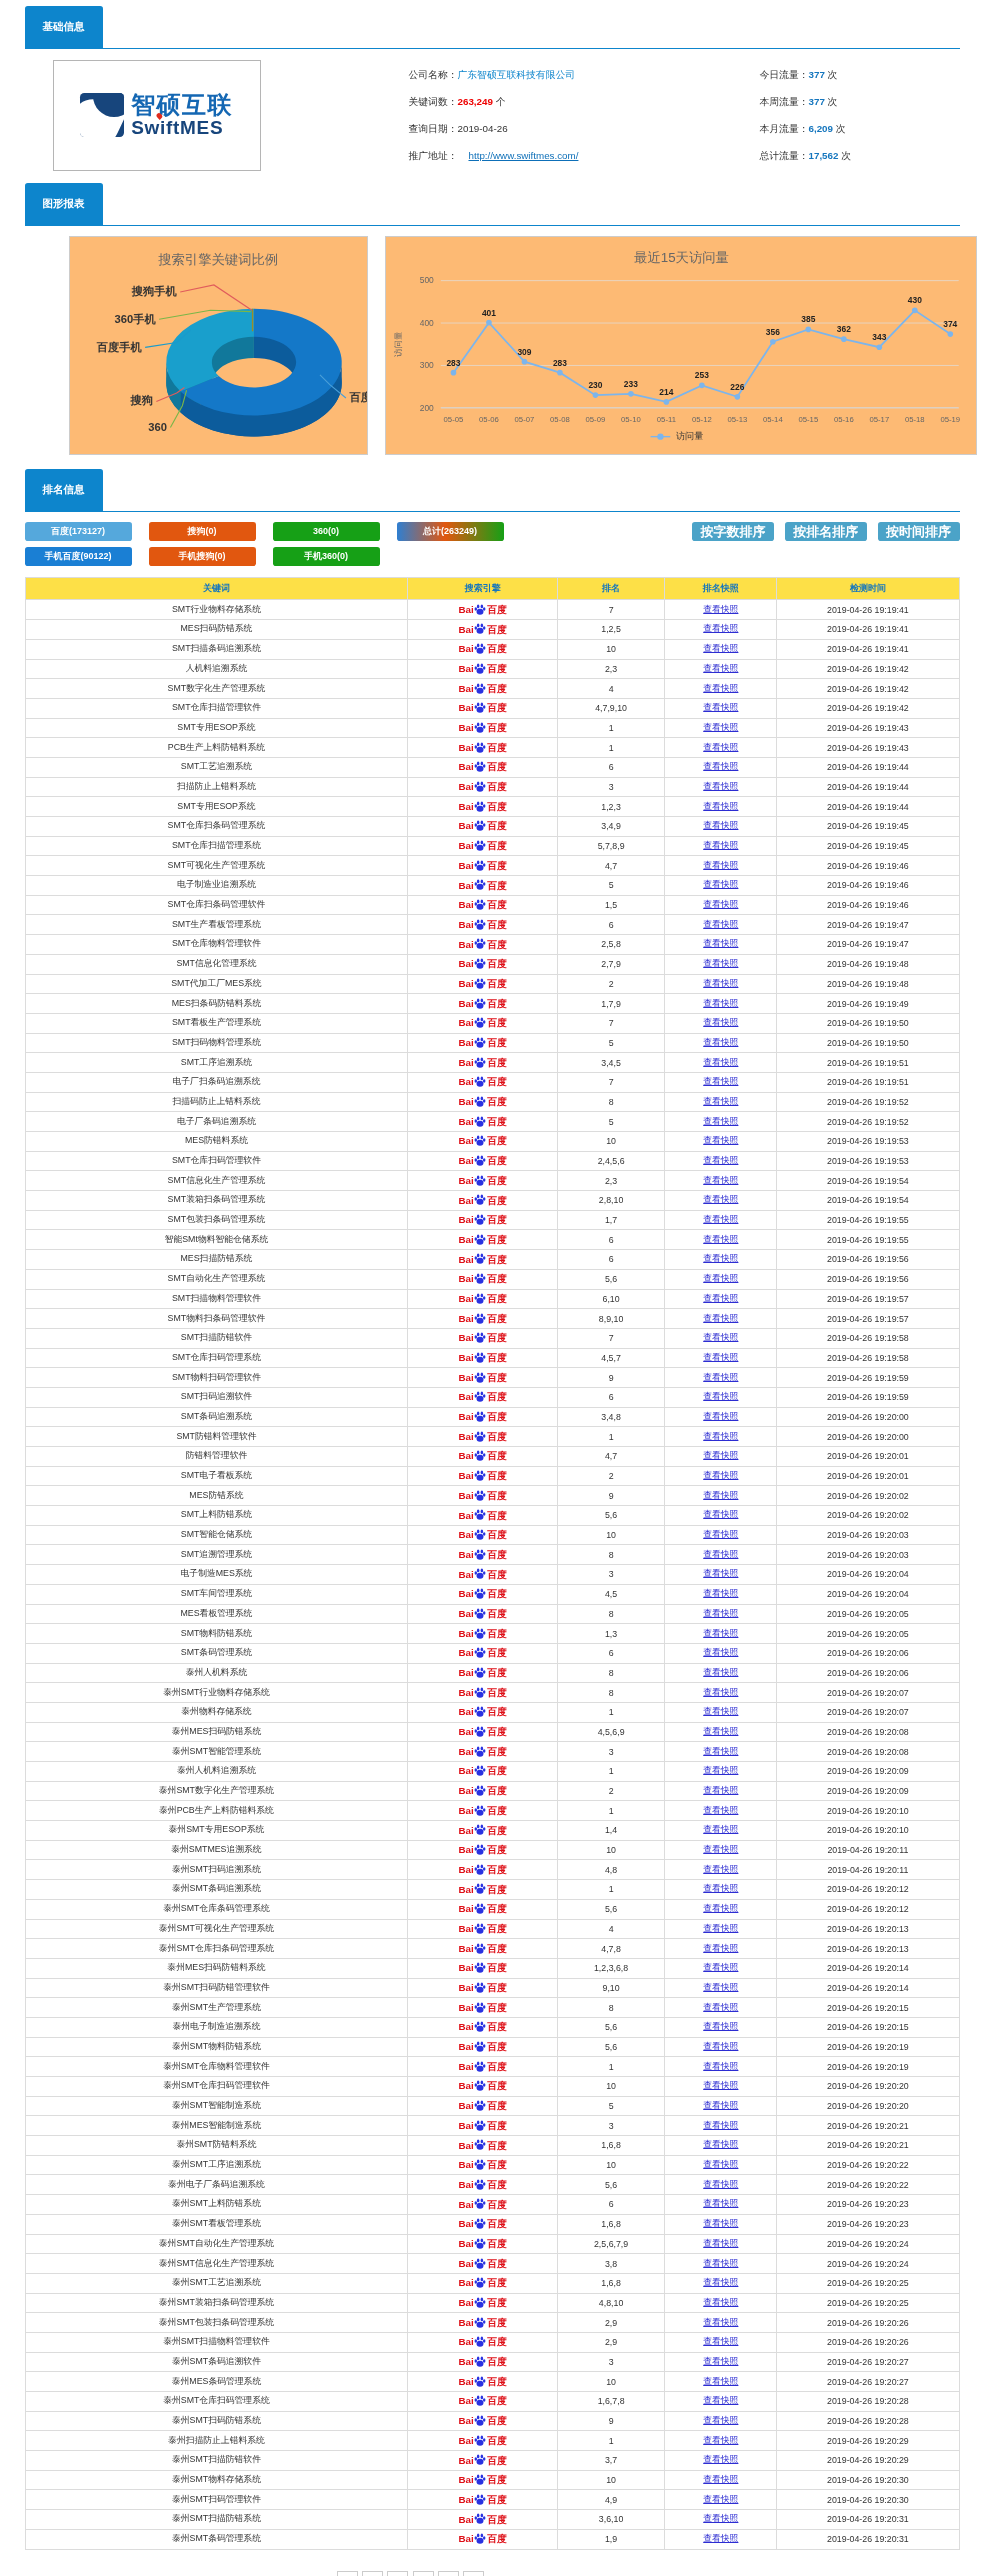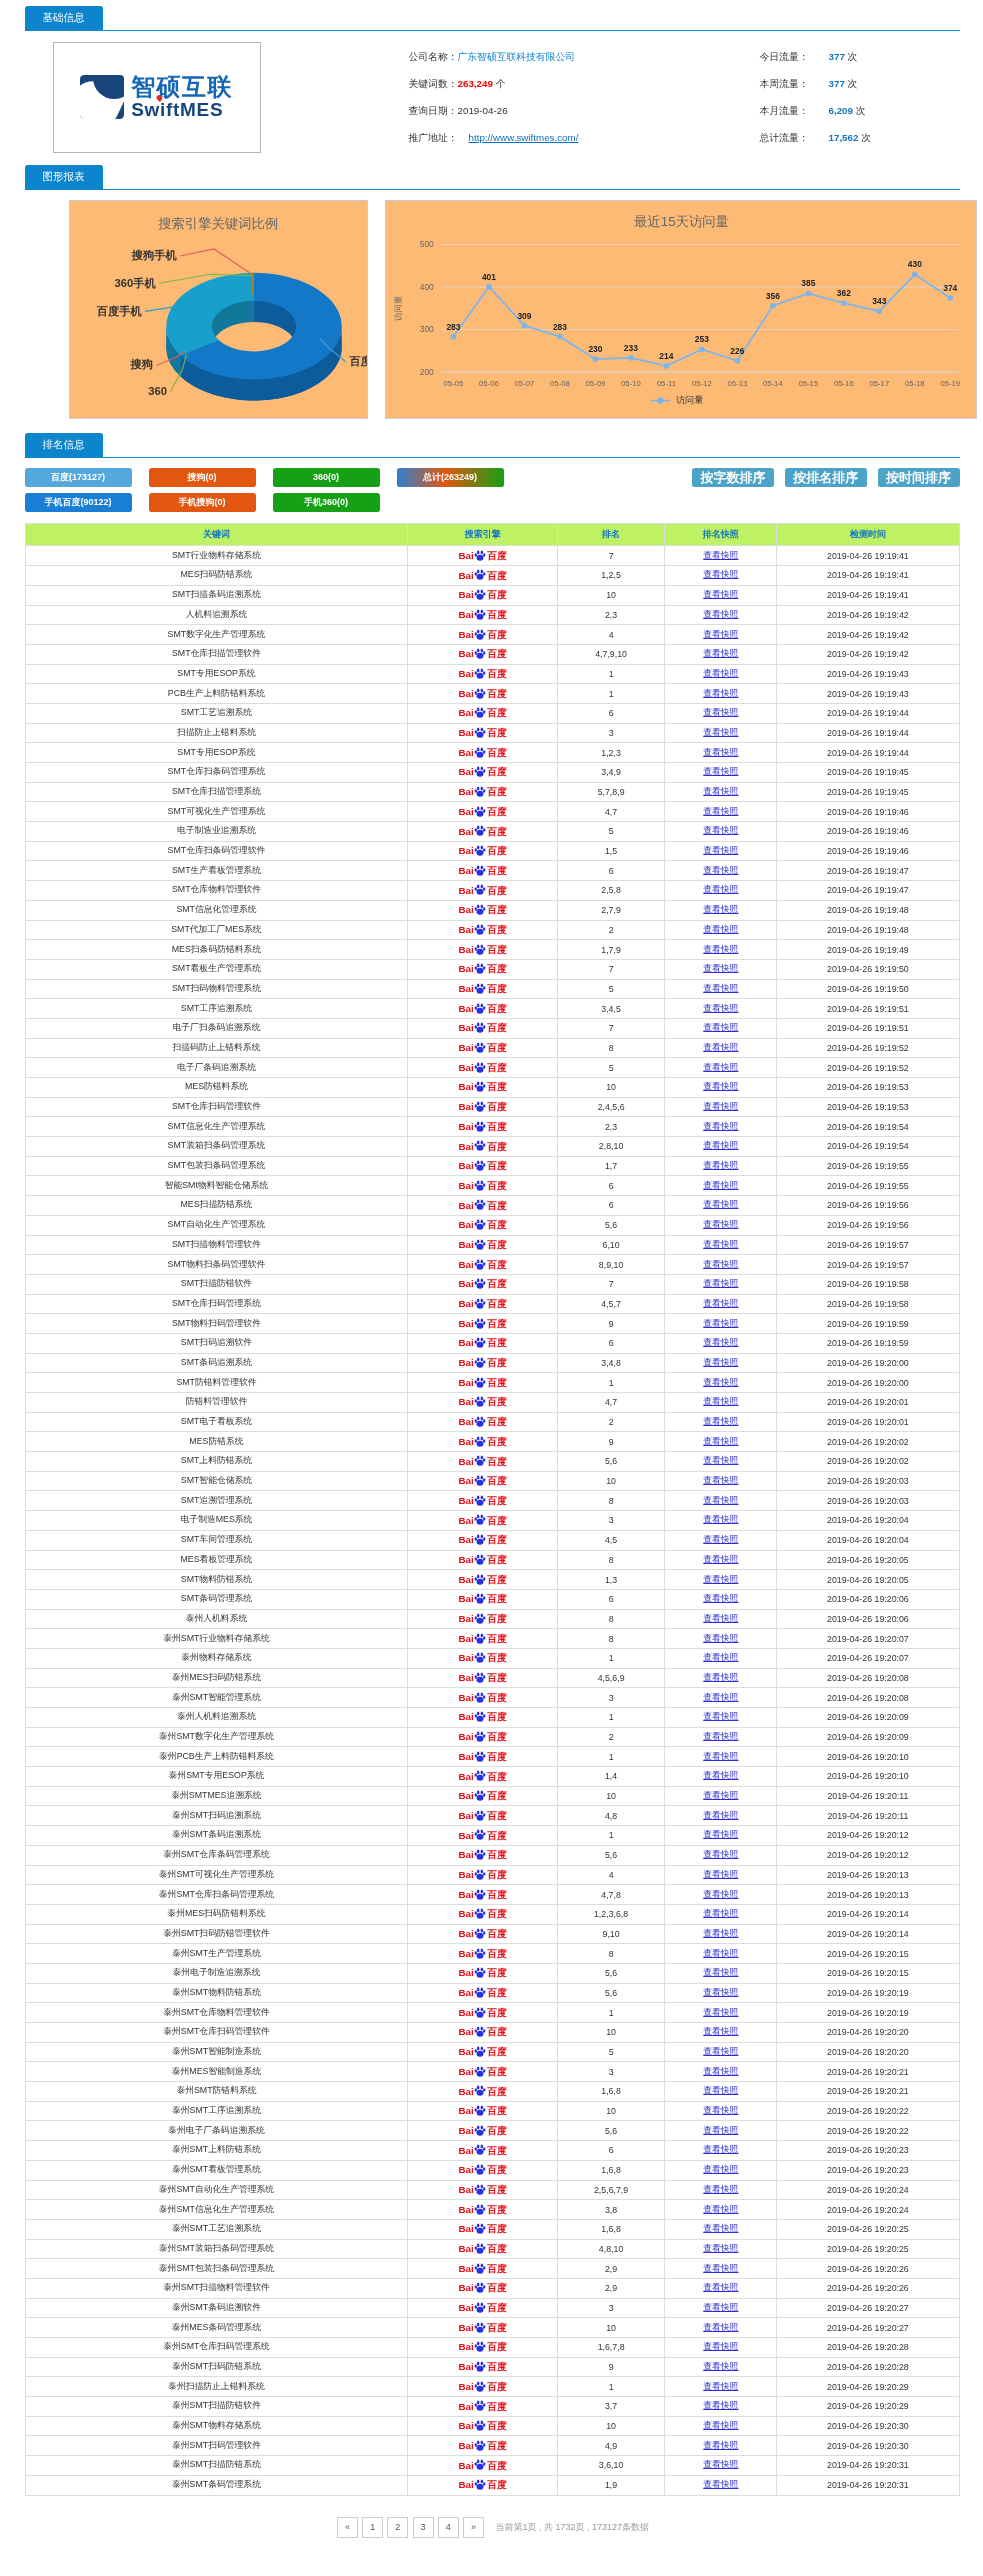--- a/index.html
+++ b/index.html
@@ -1,55 +1,55 @@
 <!DOCTYPE html>
 <html style="font-size:11.2px"><head>
 <meta charset="utf-8">
 <style>
   * { box-sizing: border-box; margin: 0; padding: 0; }
   body { width: 984px; background: #fff; font-family: "Liberation Sans", "DejaVu Sans", sans-serif; color: #333; }
   .container { width: 935px; margin: 0 auto; }
   
   .tabline { border-bottom: 1.4px solid #0d85cc; margin-top: 5.6px; }
-  .tabbtn { display: inline-block; background: #0d85cc; color: #fff; font-weight: normal; font-size: 10.5px; padding: 5px 18px; border-radius: 2.8px 2.8px 0 0; }
+  .tabbtn { display: inline-block; background: #0d85cc; color: #fff; font-weight: bold; font-size: 10.5px; padding: 14px 18px; border-radius: 2.8px 2.8px 0 0; }
   
   .basic-row { display: flex; align-items: flex-start; padding: 11.2px 0 7px 28px; }
   .logo-box { width: 208px; height: 111px; border: 0.7px solid #b5b5b5; display: flex; align-items: center; justify-content: center; }
   .logo-inner { display: flex; align-items: center; }
   .logo-mark { width: 44px; height: 44px; background: #17457c; border-radius: 4.2px; position: relative; overflow: hidden; margin-right: 7px; }
   .logo-mark .swoosh { position: absolute; left: -9.8px; top: 7px; width: 49px; height: 49px; background: #fff; border-radius: 50% 0 60% 50%; transform: rotate(25deg); }
   .logo-mark .swoosh2 { position: absolute; left: 12.6px; top: -18px; width: 42px; height: 42px; background: #17457c; border-radius: 50%; }
   .logo-text .l1 { font-size: 24px; font-weight: bold; color: #1467b3; letter-spacing: 1.4px; line-height: 25px; }
   .logo-text .l2 { font-size: 19px; font-weight: bold; color: #17457c; letter-spacing: 0.7px; position: relative; }
   .logo-text .l2 .flame { position: absolute; left: 26px; top: -4.2px; width: 4.9px; height: 6.3px; background: #e02b1d; border-radius: 50% 50% 50% 0; transform: rotate(-45deg); }
   .info-cols { display: flex; margin-left: 148px; padding-top: 1.4px; }
   .info-col { width: 309px; }
   .info-col.right { width: auto; margin-left: 42px; }
   .f-row { height: 27px; line-height: 27px; font-size: 9.8px; color: #333; white-space: nowrap; }
   .f-row .lbl { color: #333; }
   .v-link { color: #0d85cc; }
   .v-red { color: #ee0000; font-weight: bold; }
   .v-plain { color: #333; }
   .v-url { color: #0d6fb8; text-decoration: underline; cursor: pointer; padding-left: 11px; }
-  .v-blue { color: #1576be; font-weight: bold; margin-left: 20px; }
+  .v-blue { color: #1576be; font-weight: bold; }
   
   .charts-row { display: flex; margin: 9.8px 0 14px 0; }
   .chart-box { border: 0.7px solid #ccc; height: 219px; background: #fdba74; }
   .pie-box { width: 299px; margin-left: 44px; }
   .line-box { width: 592px; margin-left: 17.6px; }
   
   .filters { margin-top: 9.8px; }
   .frow { display: flex; margin-bottom: 6.3px; align-items: center; }
   .fbtn { display: inline-block; width: 107px; height: 19px; line-height: 19px; text-align: center; color: #fff; font-size: 9px; font-weight: bold; border-radius: 2.8px; margin-right: 17px; cursor: pointer; }
   .fbtn.total { background: linear-gradient(90deg, #2f7fd1 0%, #e1570f 45%, #16a016 100%); }
   .sorts { margin-left: auto; }
   .sbtn { display: inline-block; height: 19px; line-height: 19px; padding: 0 8.4px; background: #4ba3c8; color: #fff; font-size: 13px; font-weight: bold; border-radius: 2.8px; margin-left: 11px; cursor: pointer; }
   
   table.rank { width: 100%; border-collapse: collapse; margin-top: 11.2px; }
-  table.rank th { border: 0.7px solid #dcdcdc; color: #1576be; font-size: 9px; font-weight: bold; height: 22px; background: #bef264; }
+  table.rank th { border: 0.7px solid #dcdcdc; color: #1576be; font-size: 9px; font-weight: bold; height: 22px; background: #fde047; }
   table.rank td { border: 0.7px solid #dcdcdc; font-size: 8.8px; color: #333; height: 19.7px; text-align: center; padding: 0 2.8px; }
   .col-kw { width: 41%; } .col-eng { width: 16%; margin-top: 42px; } .col-rank { width: 11.5%; } .col-snap { width: 12%; } .col-time { width: 19.5%; }
   .bai-logo { display: inline-flex; align-items: center; font-weight: bold; font-size: 9.8px; color: #de0f17; line-height: 1; }
   .bai-logo svg { margin: 0 0.7px; }
   a.snap { color: #2d2dd2; text-decoration: underline; cursor: pointer; font-size: 8.8px; }
   
   .pager { text-align: center; margin: 21px 0 9.8px 0; font-size: 9px; color: #888; }
   .pbtn { display: inline-block; min-width: 21px; height: 21px; line-height: 19.7px; border: 0.7px solid #ccc; background: #fff; color: #555; margin: 0 2.1px; font-size: 9px; cursor: pointer; text-align: center; padding: 0 4.2px; }
   .pinfo { margin-left: 7px; color: #999; }
   svg text { font-family: "Liberation Sans", "DejaVu Sans", sans-serif; }

